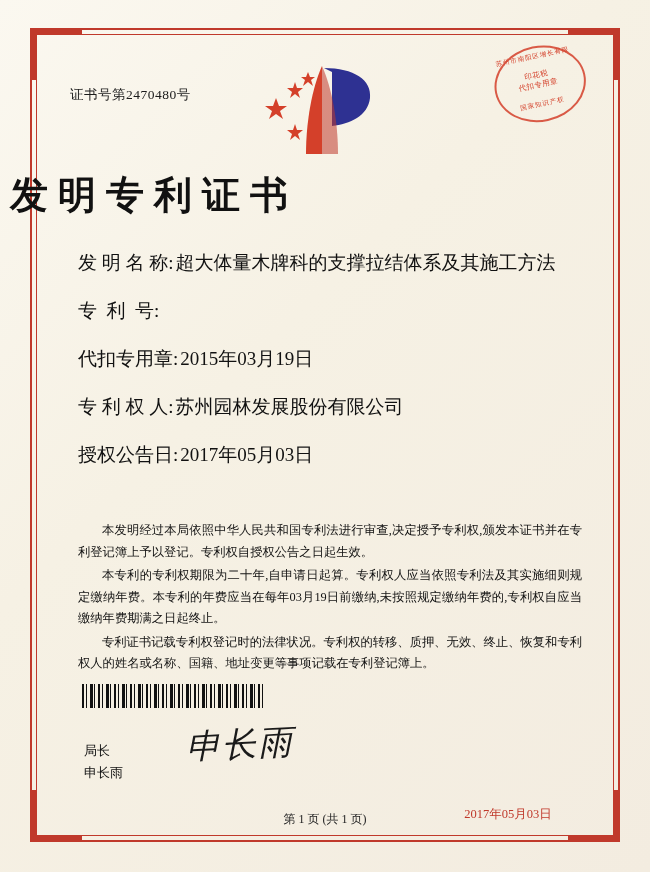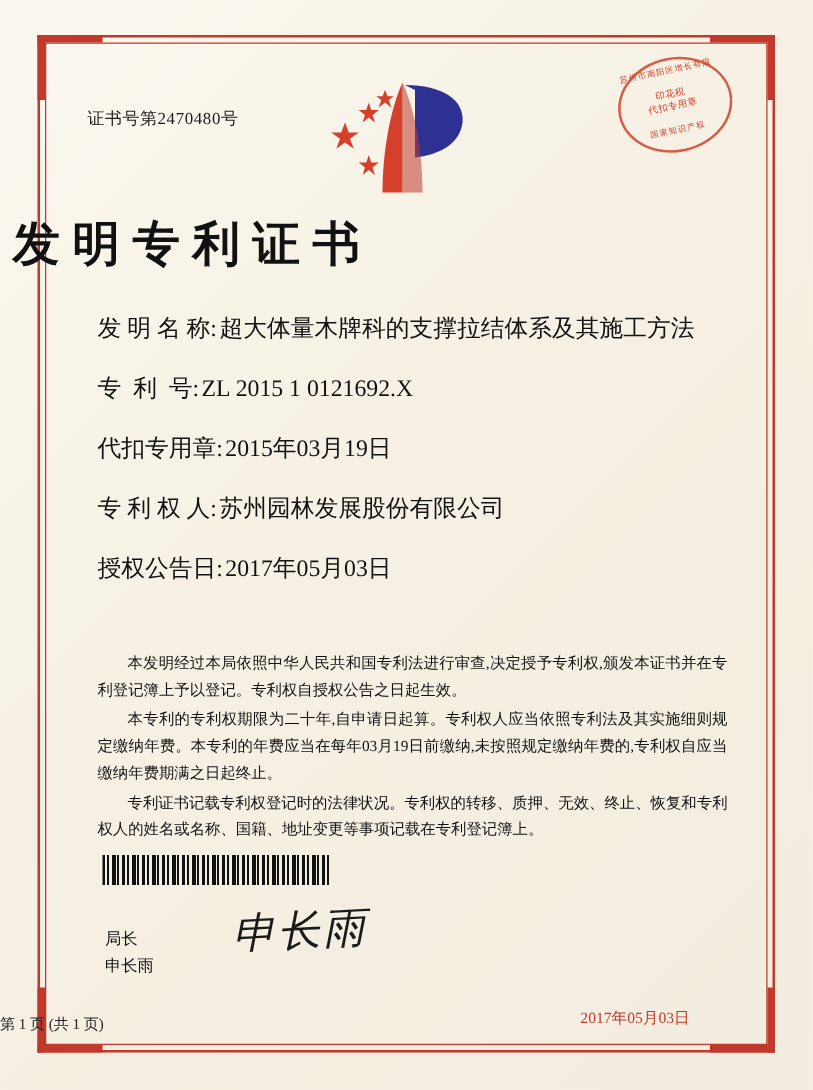--- a/index.html
+++ b/index.html
@@ -245,21 +245,21 @@
     width: 152px;
     text-align: center;
     font-size: 12.5px;
     color: #c0392b;
   }
 
   .page-footer {
     position: absolute;
     left: 0; right: 0;
     bottom: 44px;
-    text-align: left;
+    text-align: center;
     font-size: 12px;
     color: #222;
   }
 </style>
 </head>
 <body>
 
 <div class="page">
 
   <div class="frame-outer"></div>
@@ -295,21 +295,20 @@
 
   <div class="title">发明专利证书</div>
 
   <div class="fields">
     <div class="field-row">
       <span class="field-label">发 明 名 称:</span>
       <span class="field-value">超大体量木牌科的支撑拉结体系及其施工方法</span>
     </div>
     <div class="field-row">
       <span class="field-label">专  利  号:</span>
-      <span class="field-value">ZL 2015 1 0121692.X</span>
     </div>
     <div class="field-row">
       <span class="field-label">代扣专用章:</span>
       <span class="field-value">2015年03月19日</span>
     </div>
     <div class="field-row">
       <span class="field-label">专 利 权 人:</span>
       <span class="field-value">苏州园林发展股份有限公司</span>
     </div>
     <div class="field-row wide">

